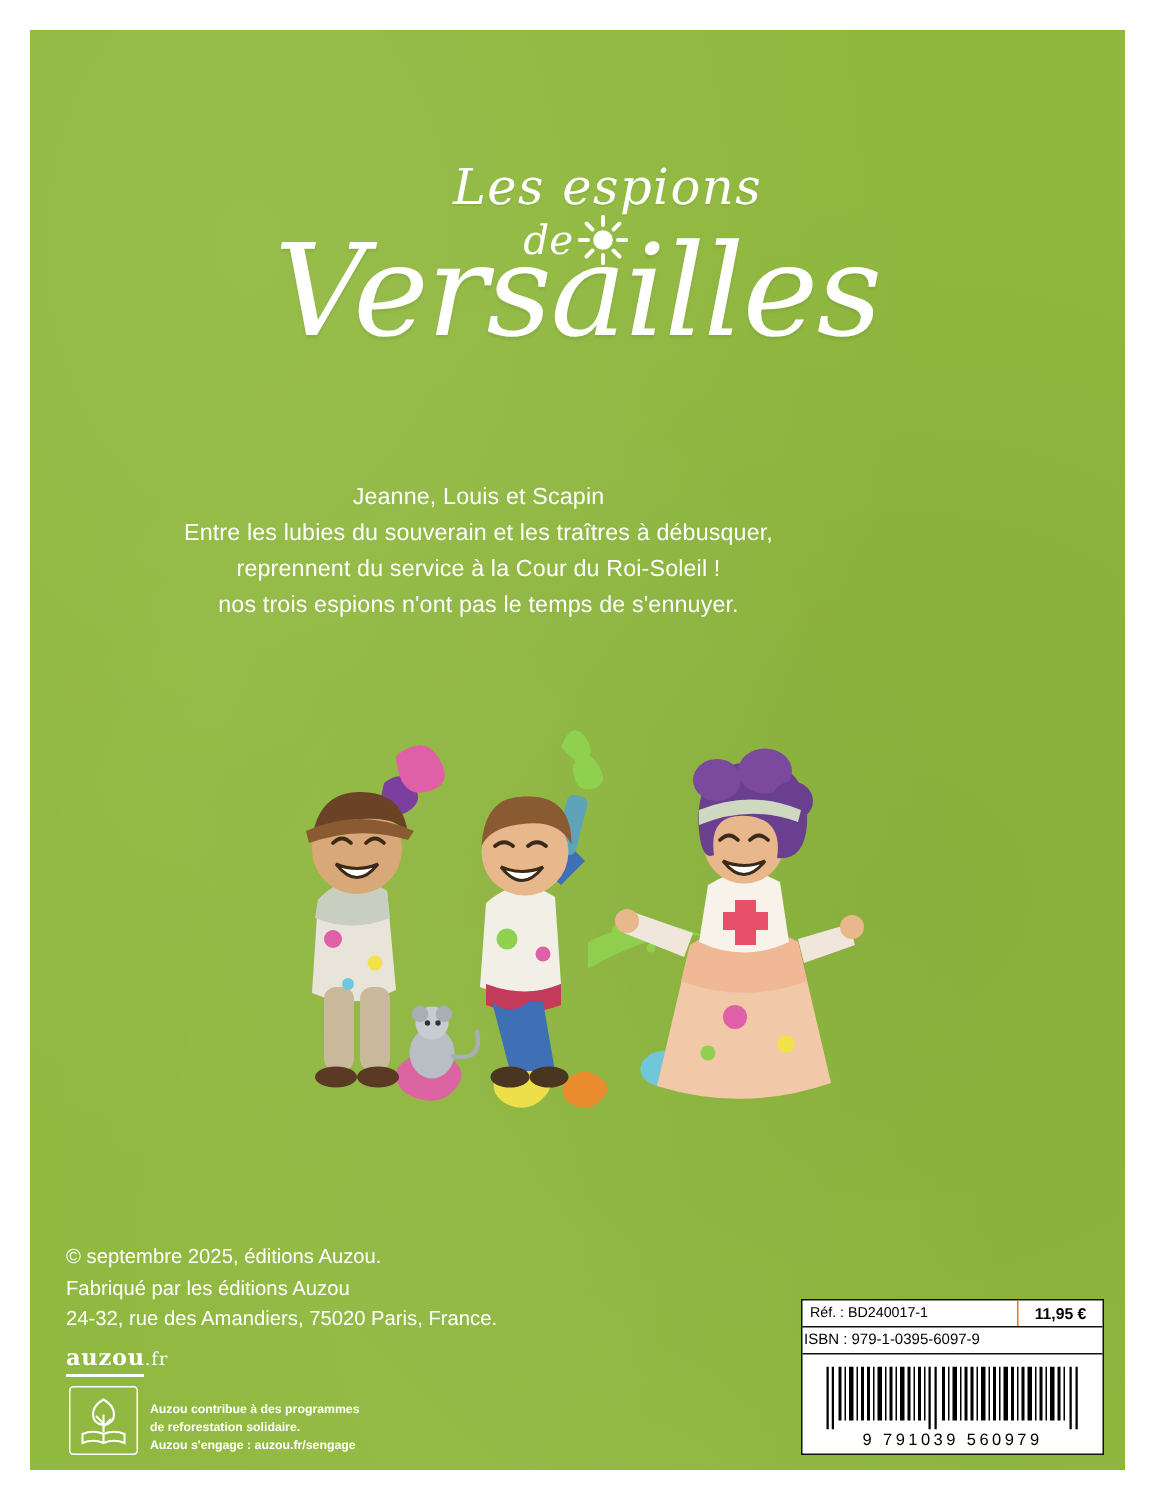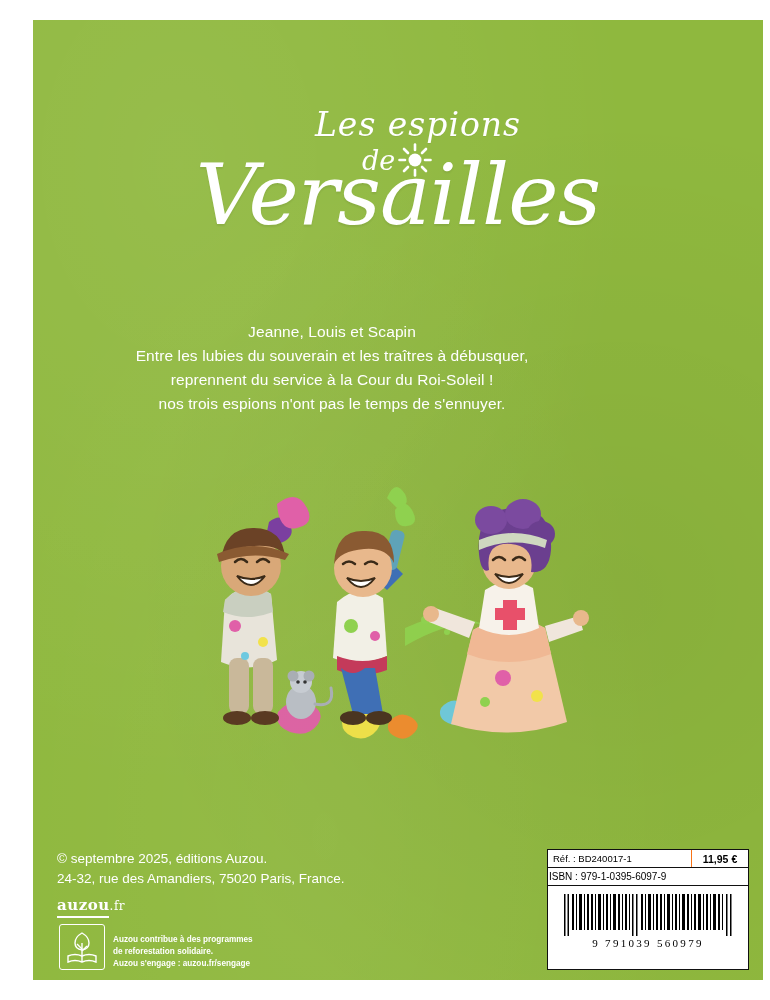--- a/index.html
+++ b/index.html
@@ -12,21 +12,21 @@
   }
   .page {
     position: relative;
     width: 770px;
     height: 1000px;
     overflow: hidden;
     background: #ffffff;
   }
   .cover {
     position: absolute;
-    left: 33px;
+    left: 20px;
     top: 20px;
     width: 730px;
     height: 960px;
     background: #8fb83e;
     overflow: hidden;
   }
   
   .cover::before {
     content: "";
     position: absolute;
@@ -207,24 +207,24 @@
   }
   .bc-bars {
     padding: 4px 10px 1px 10px;
     height: 46px;
     display: flex;
     align-items: flex-end;
     justify-content: center;
   }
   .bc-digits {
     text-align: center;
-    font-family: Liberation Serif, serif;
+    font-family: Liberation Sans, sans-serif;
     font-size: 11px;
     letter-spacing: 2.3px;
-    padding-bottom: 20px;
+    padding-bottom: 3px;
   }
 </style>
 </head>
 <body>
 
 <div class="page">
   <div class="cover">
 
     <div class="title-block">
       <div style="position:relative; display:inline-block;">
@@ -359,20 +359,21 @@
         <path d="M306 100 q34 -14 66 -2 l2 -8 q-34 -14 -68 0z" fill="#cfd8c0"></path>
 
         <path d="M320 110 q6 -6 12 0" stroke="#3a2a18" stroke-width="2.5" fill="none" stroke-linecap="round"></path>
         <path d="M340 110 q6 -6 12 0" stroke="#3a2a18" stroke-width="2.5" fill="none" stroke-linecap="round"></path>
         <path d="M322 124 q14 18 28 0 q-14 6 -28 0z" fill="#ffffff" stroke="#3a2a18" stroke-width="2"></path>
       </g>
     </svg>
 
     <div class="legal">
       <div>© septembre 2025, éditions Auzou.</div>
+      <div>Fabriqué par les éditions Auzou</div>
       <div>24-32, rue des Amandiers, 75020 Paris, France.</div>
     </div>
 
     <div class="logo-auzou">
       <span>auzou</span><span class="dotfr">.fr</span>
     </div>
     <div class="logo-underline"></div>
 
     <div class="eco-badge">
       <div class="eco-box">

